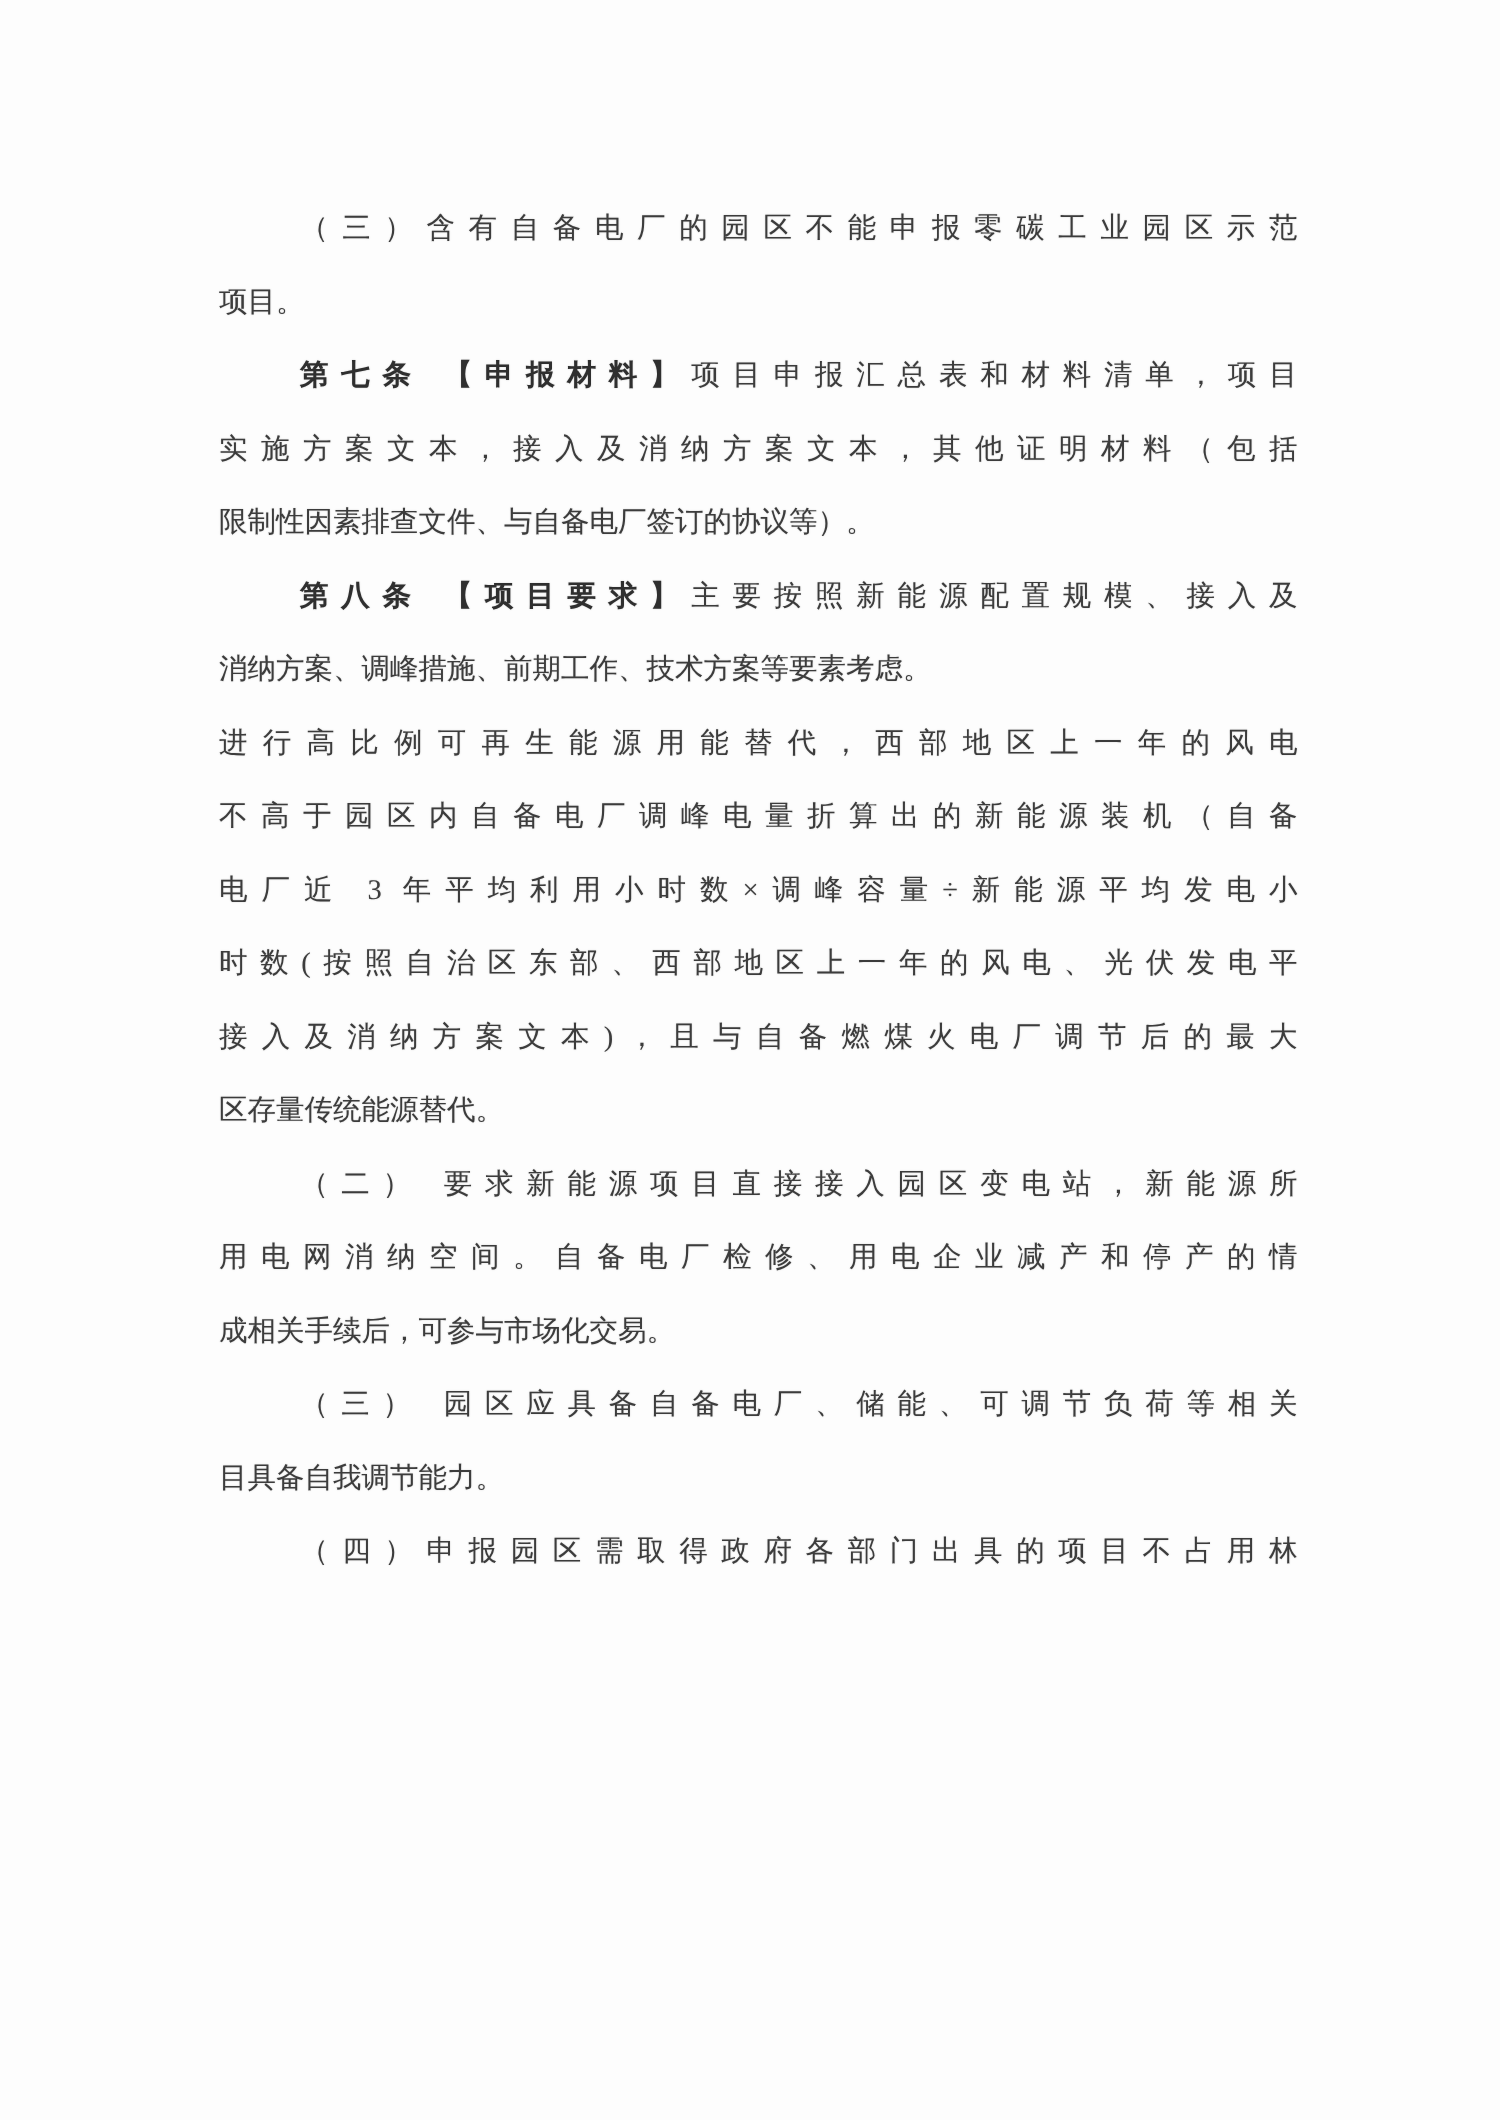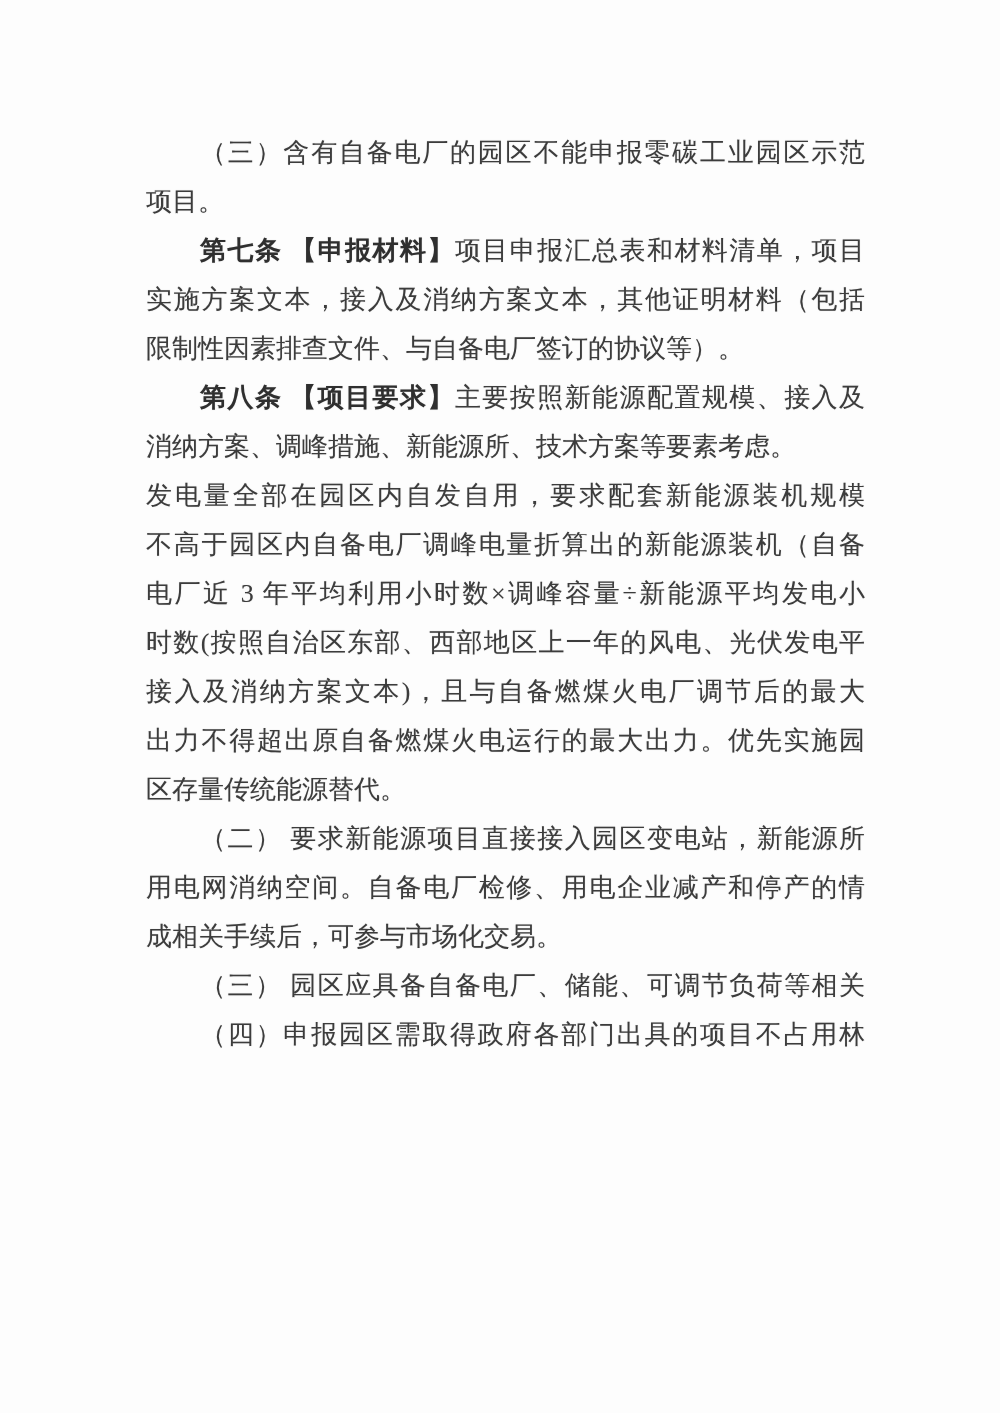--- a/index.html
+++ b/index.html
@@ -14,21 +14,21 @@
     background: #fdfdfd;
     overflow: hidden;
     font-family: "Liberation Serif", "DejaVu Serif", serif;
   }
   .textblock {
     position: absolute;
     left: 146px;
     top: 128px;
     width: 719px;
     color: #3c3c3c;
-    font-size: 26px;
+    font-size: 19px;
     text-shadow: 0 0 1px rgba(90,90,90,.35);
   }
   .line {
     height: 49px;
     line-height: 49px;
   }
   .full {
     text-align: justify;
     text-align-last: justify;
   }
@@ -51,32 +51,32 @@
   <div class="textblock">
 
     <div class="line full indent"><span>（三）含有自备电厂的园区不能申报零碳工业园区示范</span></div>
     <div class="line end"><span>项目。</span></div>
 
     <div class="line full indent"><span class="b">第七条 【申报材料】</span><span>项目申报汇总表和材料清单，项目</span></div>
     <div class="line full"><span>实施方案文本，接入及消纳方案文本，其他证明材料（包括</span></div>
     <div class="line end"><span>限制性因素排查文件、与自备电厂签订的协议等）。</span></div>
 
     <div class="line full indent"><span class="b">第八条 【项目要求】</span><span>主要按照新能源配置规模、接入及</span></div>
-    <div class="line end"><span>消纳方案、调峰措施、新能源所、技术方案等要素考虑。</span></div>
+    <div class="line end"><span>消纳方案、调峰措施、前期工作、技术方案等要素考虑。</span></div>
 
-    <div class="line full"><span>发电量全部在园区内自发自用，要求配套新能源装机规模</span></div>
+    <div class="line full"><span>进行高比例可再生能源用能替代，西部地区上一年的风电</span></div>
     <div class="line full"><span>不高于园区内自备电厂调峰电量折算出的新能源装机（自备</span></div>
     <div class="line full"><span>电厂近 3 年平均利用小时数×调峰容量÷新能源平均发电小</span></div>
     <div class="line full"><span>时数(按照自治区东部、西部地区上一年的风电、光伏发电平</span></div>
     <div class="line full"><span>接入及消纳方案文本)，且与自备燃煤火电厂调节后的最大</span></div>
-    <div class="line full"><span>出力不得超出原自备燃煤火电运行的最大出力。优先实施园</span></div>
     <div class="line end"><span>区存量传统能源替代。</span></div>
 
     <div class="line full indent"><span>（二） 要求新能源项目直接接入园区变电站，新能源所</span></div>
     <div class="line full"><span>用电网消纳空间。自备电厂检修、用电企业减产和停产的情</span></div>
     <div class="line end"><span>成相关手续后，可参与市场化交易。</span></div>
 
     <div class="line full indent"><span>（三） 园区应具备自备电厂、储能、可调节负荷等相关</span></div>
+    <div class="line end"><span>目具备自我调节能力。</span></div>
 
     <div class="line full indent"><span>（四）申报园区需取得政府各部门出具的项目不占用林</span></div>
 
   </div>
 </div>
 
 </body></html>

